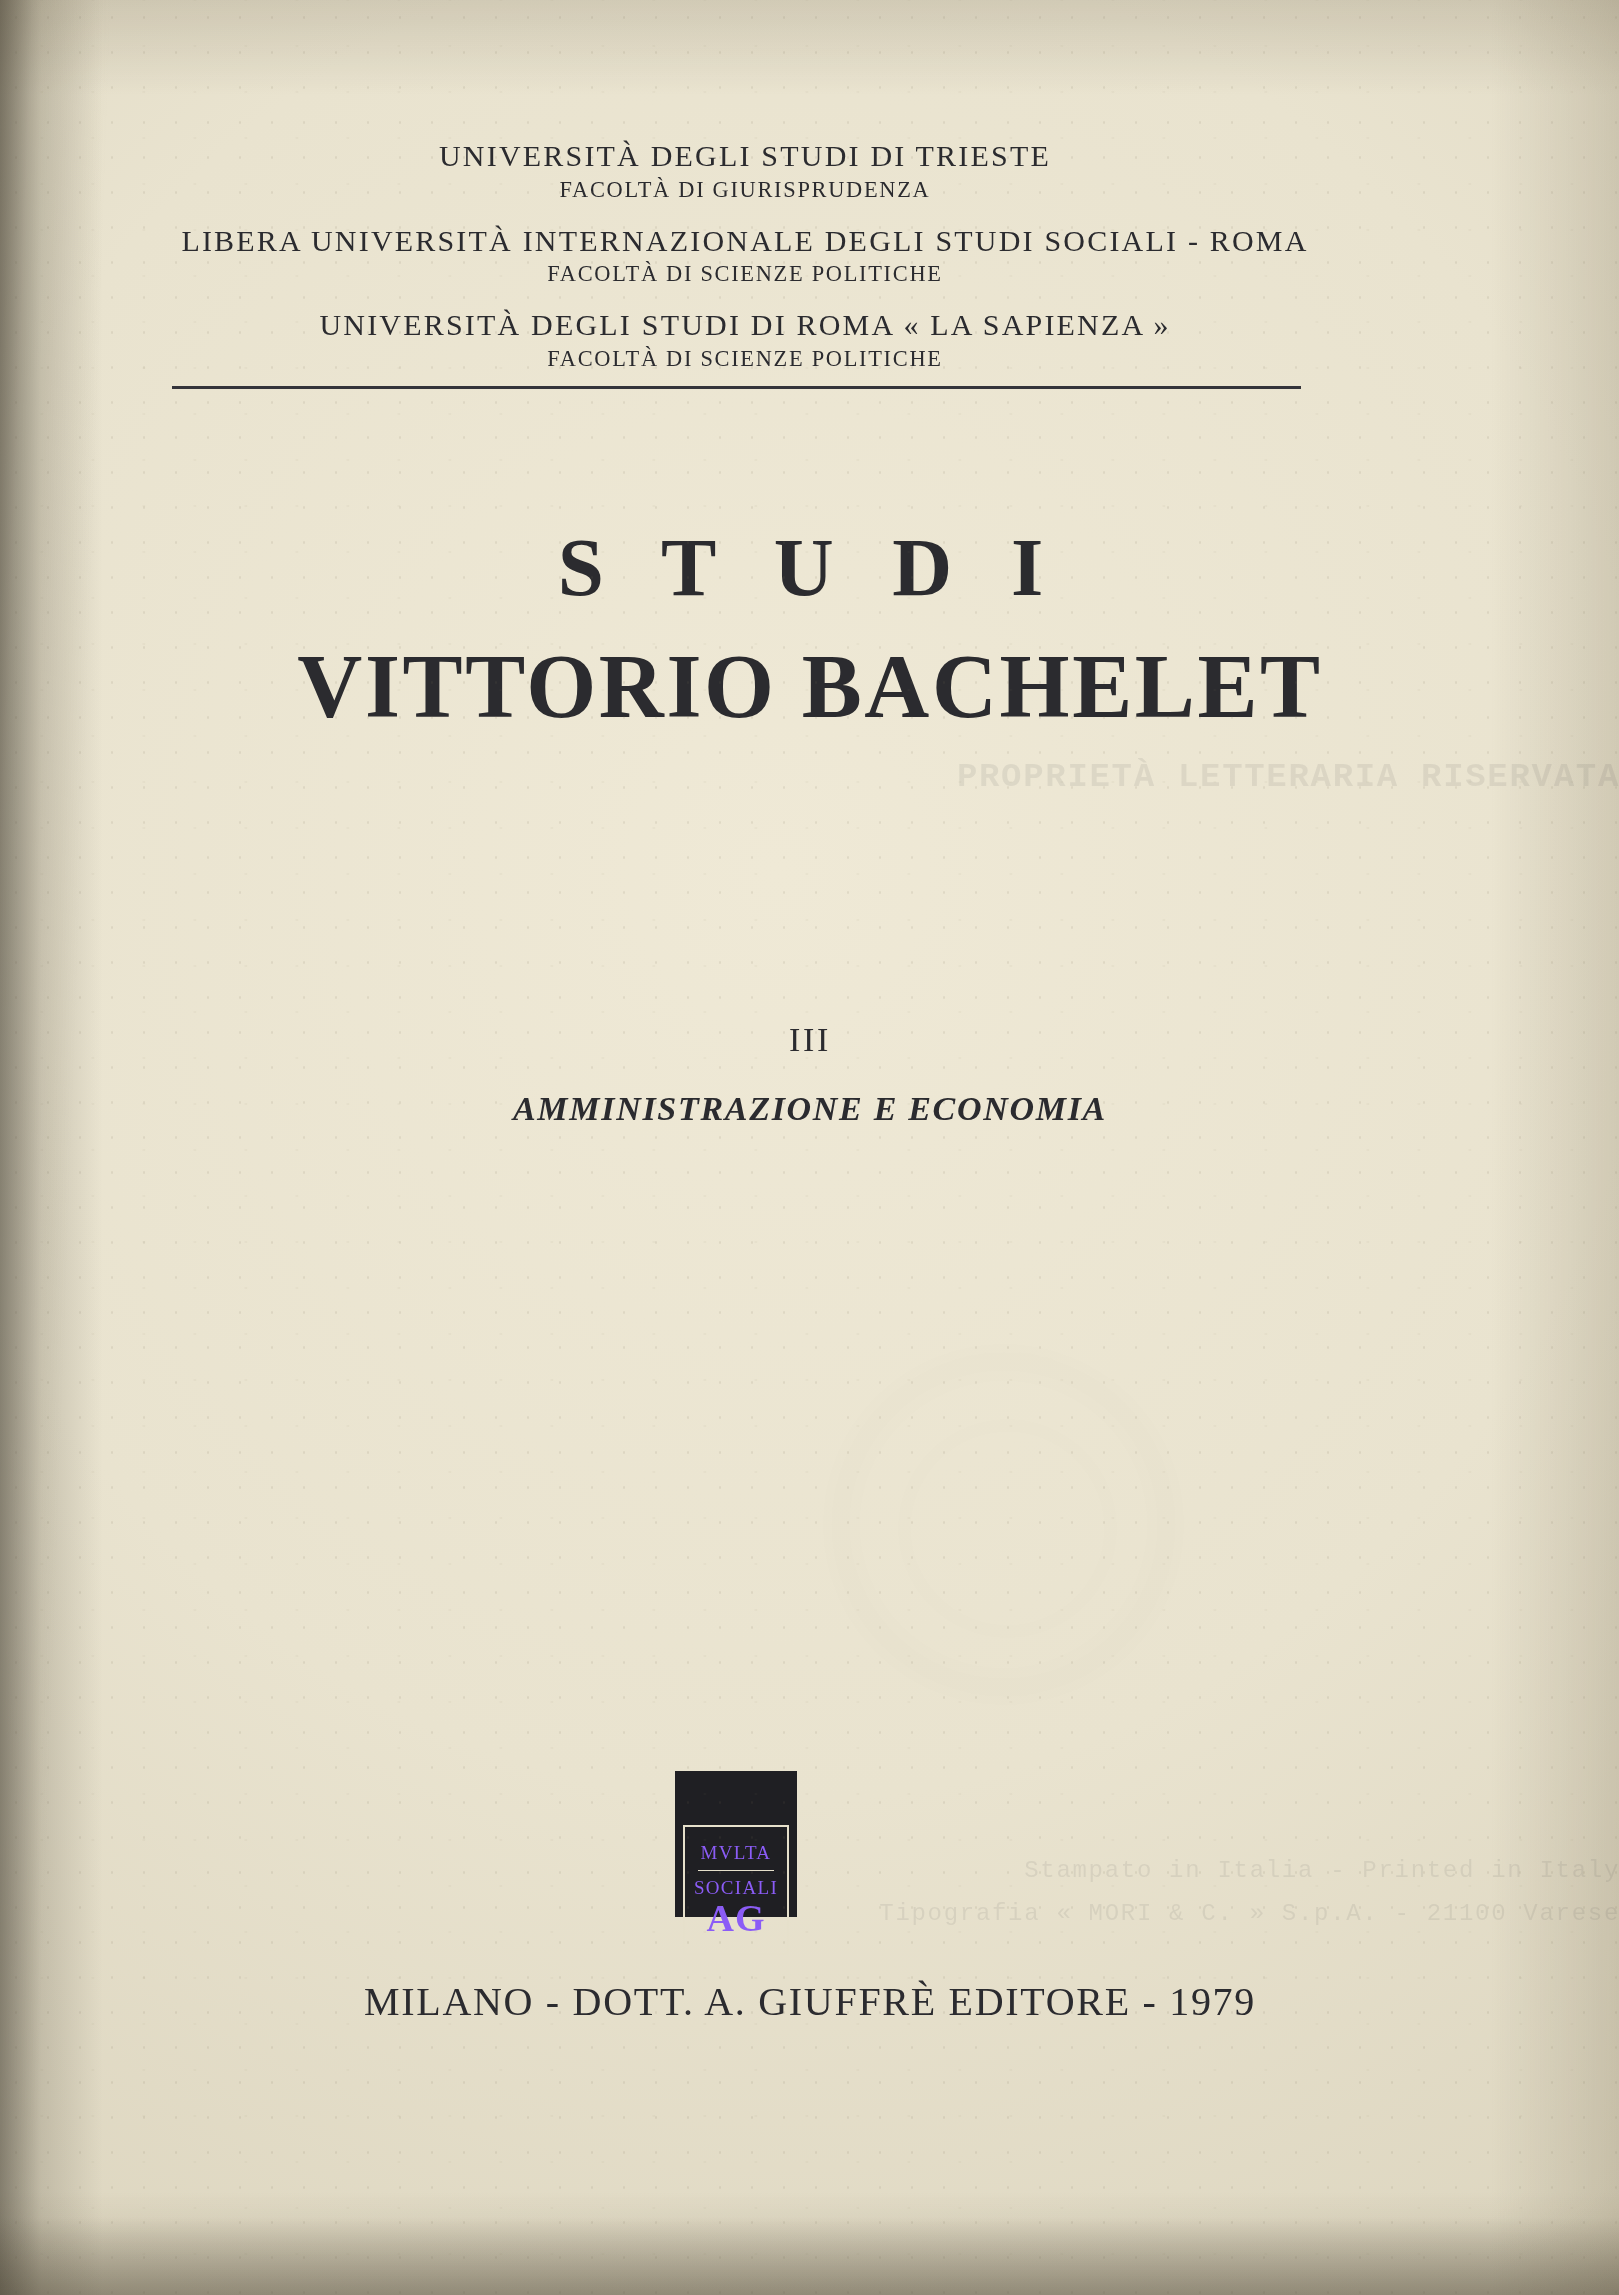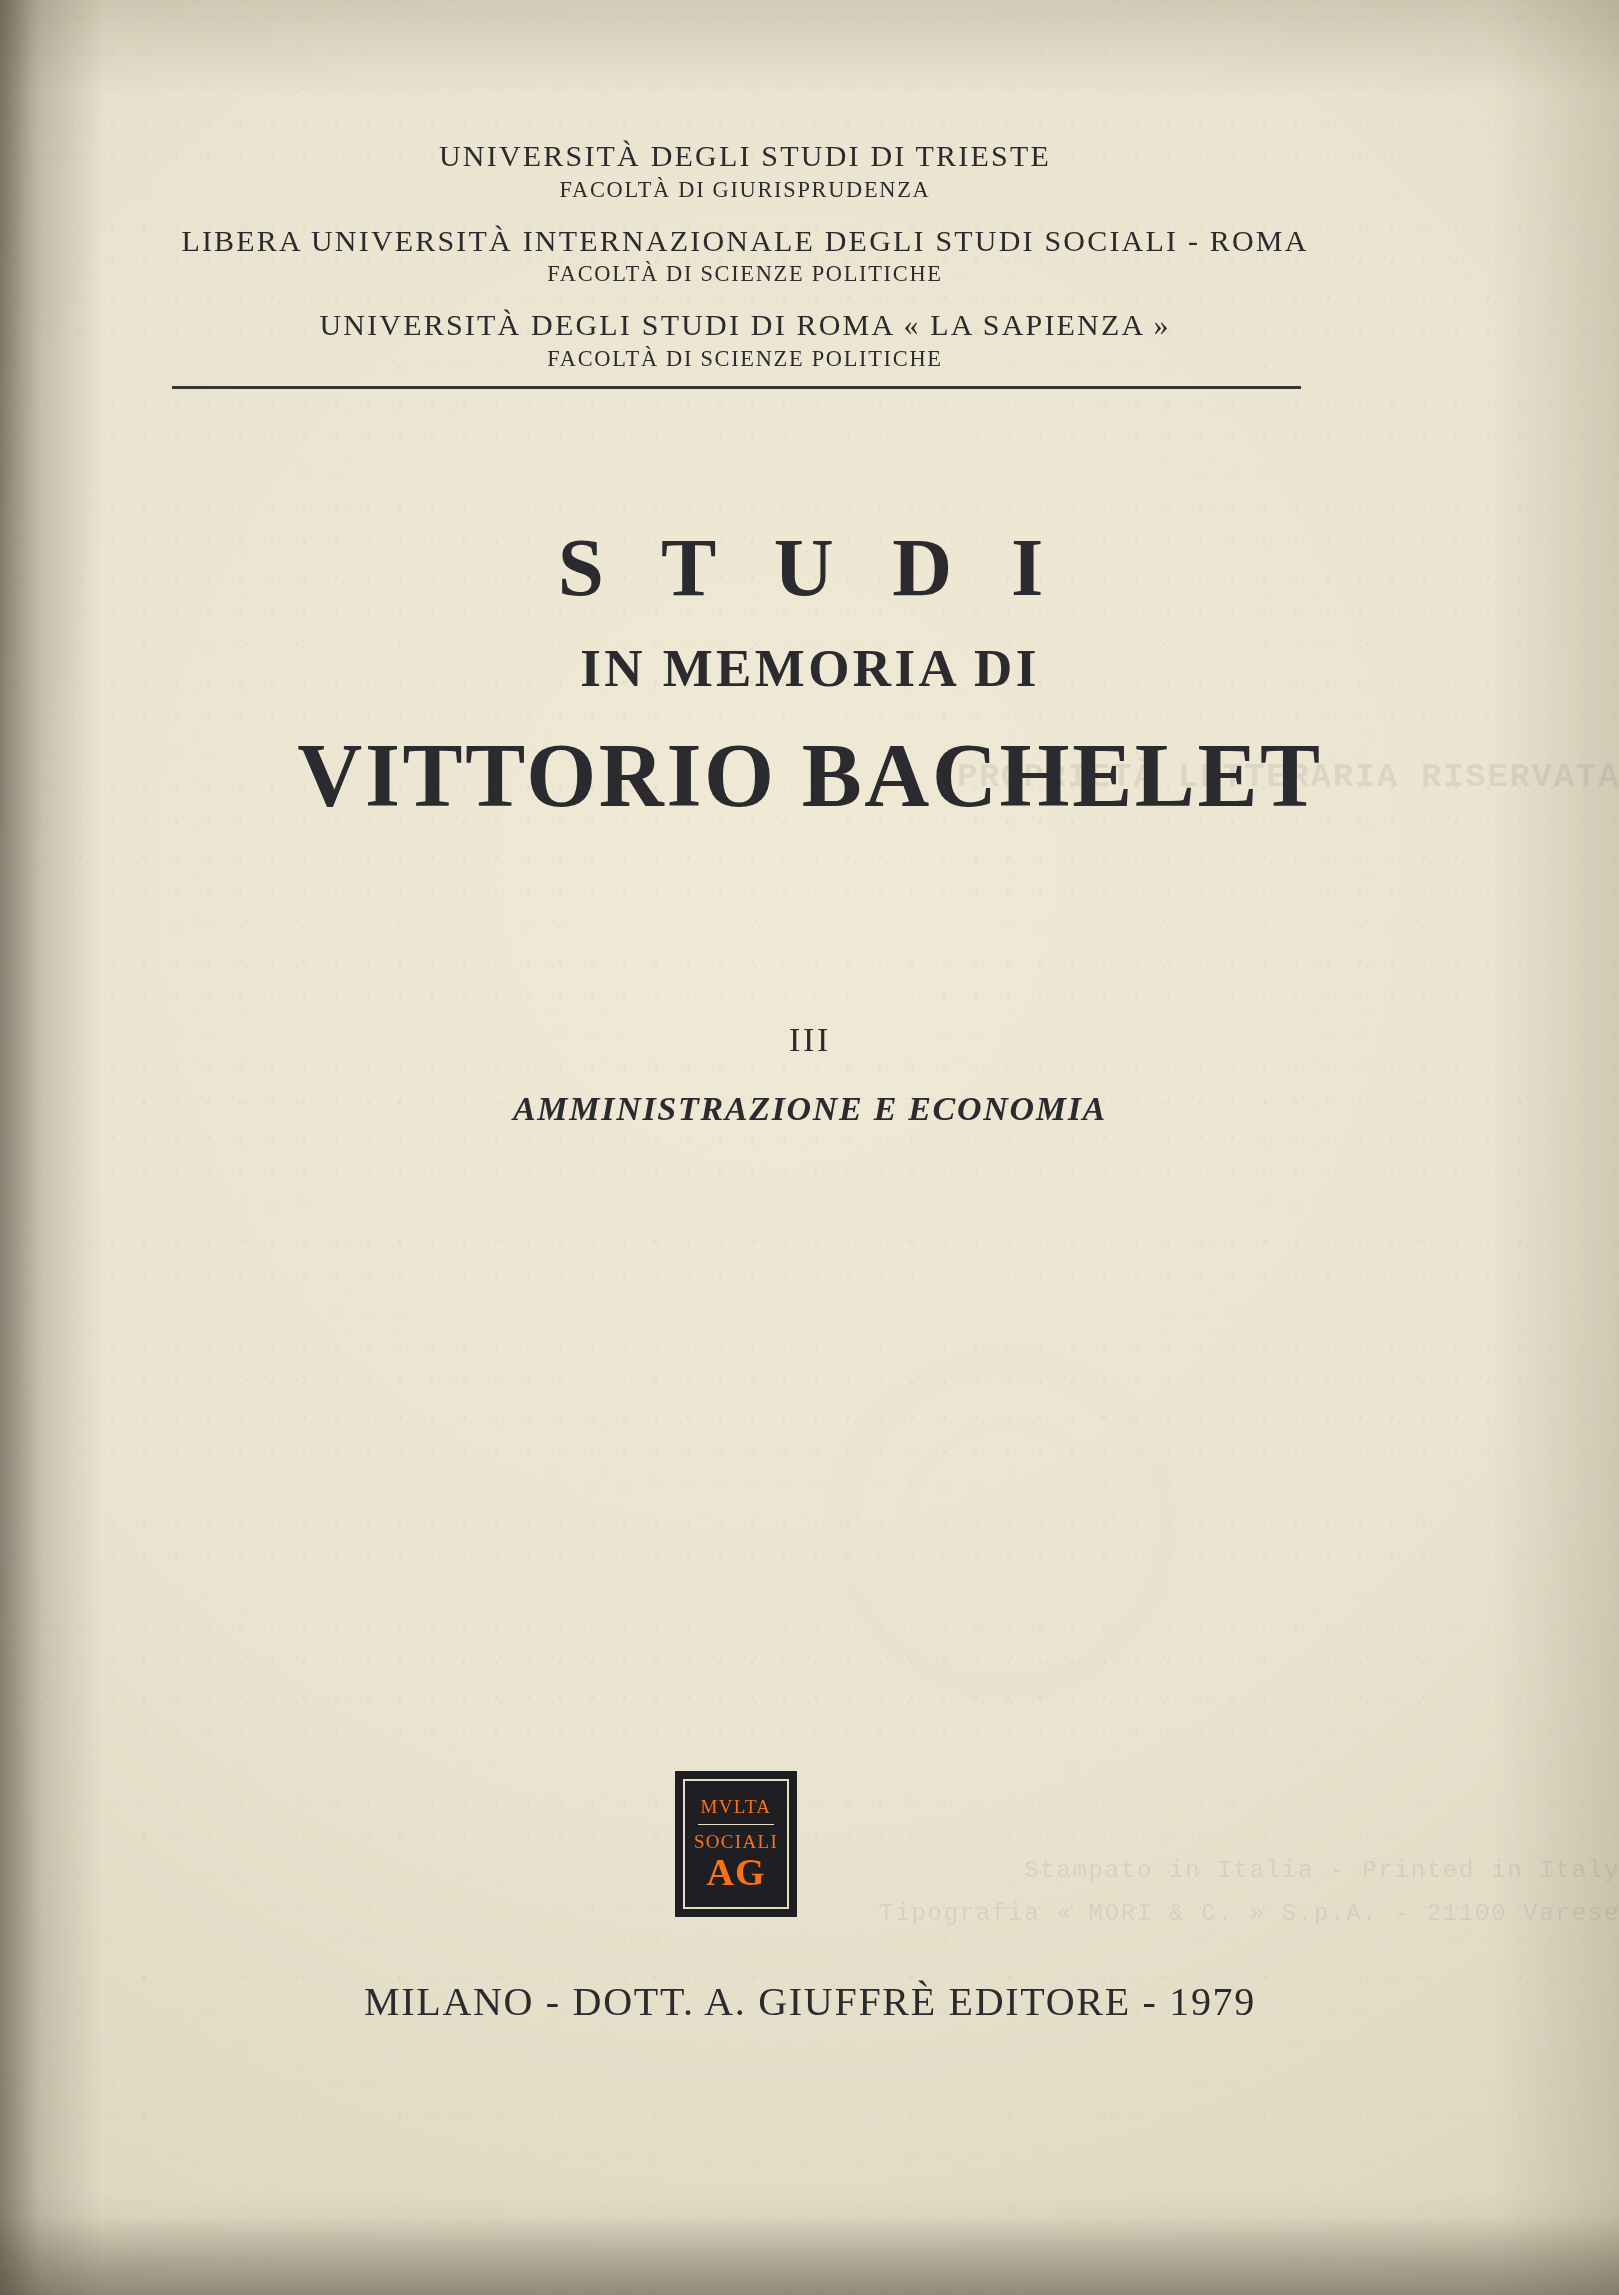--- a/index.html
+++ b/index.html
@@ -182,22 +182,23 @@
   }
   .logo-inner {
     width: 100%;
     height: 100%;
     border: 2.6px solid #e6e0cb;
     box-sizing: border-box;
     display: flex;
     flex-direction: column;
     align-items: center;
     justify-content: center;
-    color: #f97316;
+    color: #8b5cf6;
     font-family: "Liberation Serif", serif;
+    margin-top: 46px;
   }
   .logo-l1 { font-size: 19px; letter-spacing: 1.3px; line-height: 1.1; }
   .logo-l2 { font-size: 19px; letter-spacing: 1.3px; line-height: 1.1; margin-top: 2.6px; }
   .logo-div {
     width: 74%;
     height: 1.7px;
     background: #e6e0cb;
     margin: 6px 0 4.3px;
   }
   .logo-ag { font-size: 38px; font-weight: 700; letter-spacing: 0.9px; line-height: 1; }
@@ -253,21 +254,20 @@
       <div class="inst-block">
         <div class="inst-main">UNIVERSITÀ DEGLI STUDI DI ROMA « LA SAPIENZA »</div>
         <div class="inst-sub">FACOLTÀ DI SCIENZE POLITICHE</div>
       </div>
     </div>
 
     <div class="rule"></div>
 
     <div class="title-wrap">
       <div class="t-studi">S T U D I</div>
-      <div class="t-inmemoria">IN MEMORIA DI</div>
       <div class="t-name">VITTORIO BACHELET</div>
     </div>
 
     <div class="volume">III</div>
     <div class="subtitle">AMMINISTRAZIONE E ECONOMIA</div>
 
     <div class="logo">
       <div class="logo-inner">
         <div class="logo-l1">MVLTA</div>
         <div class="logo-div"></div>

